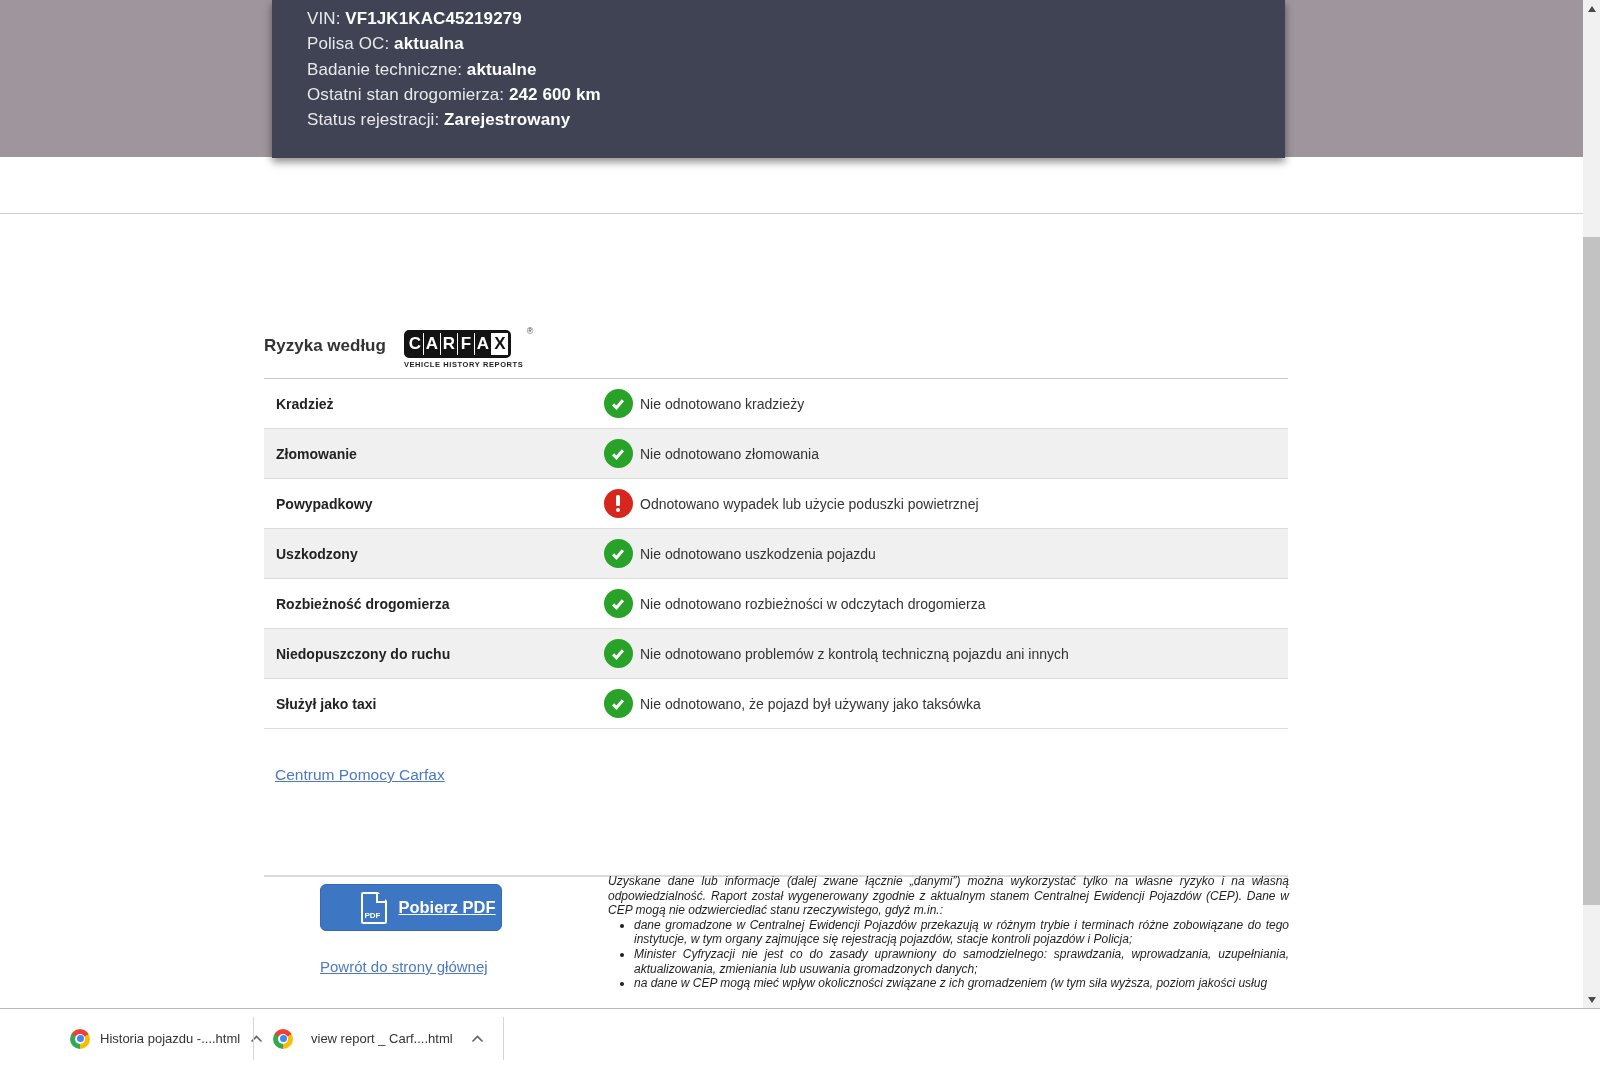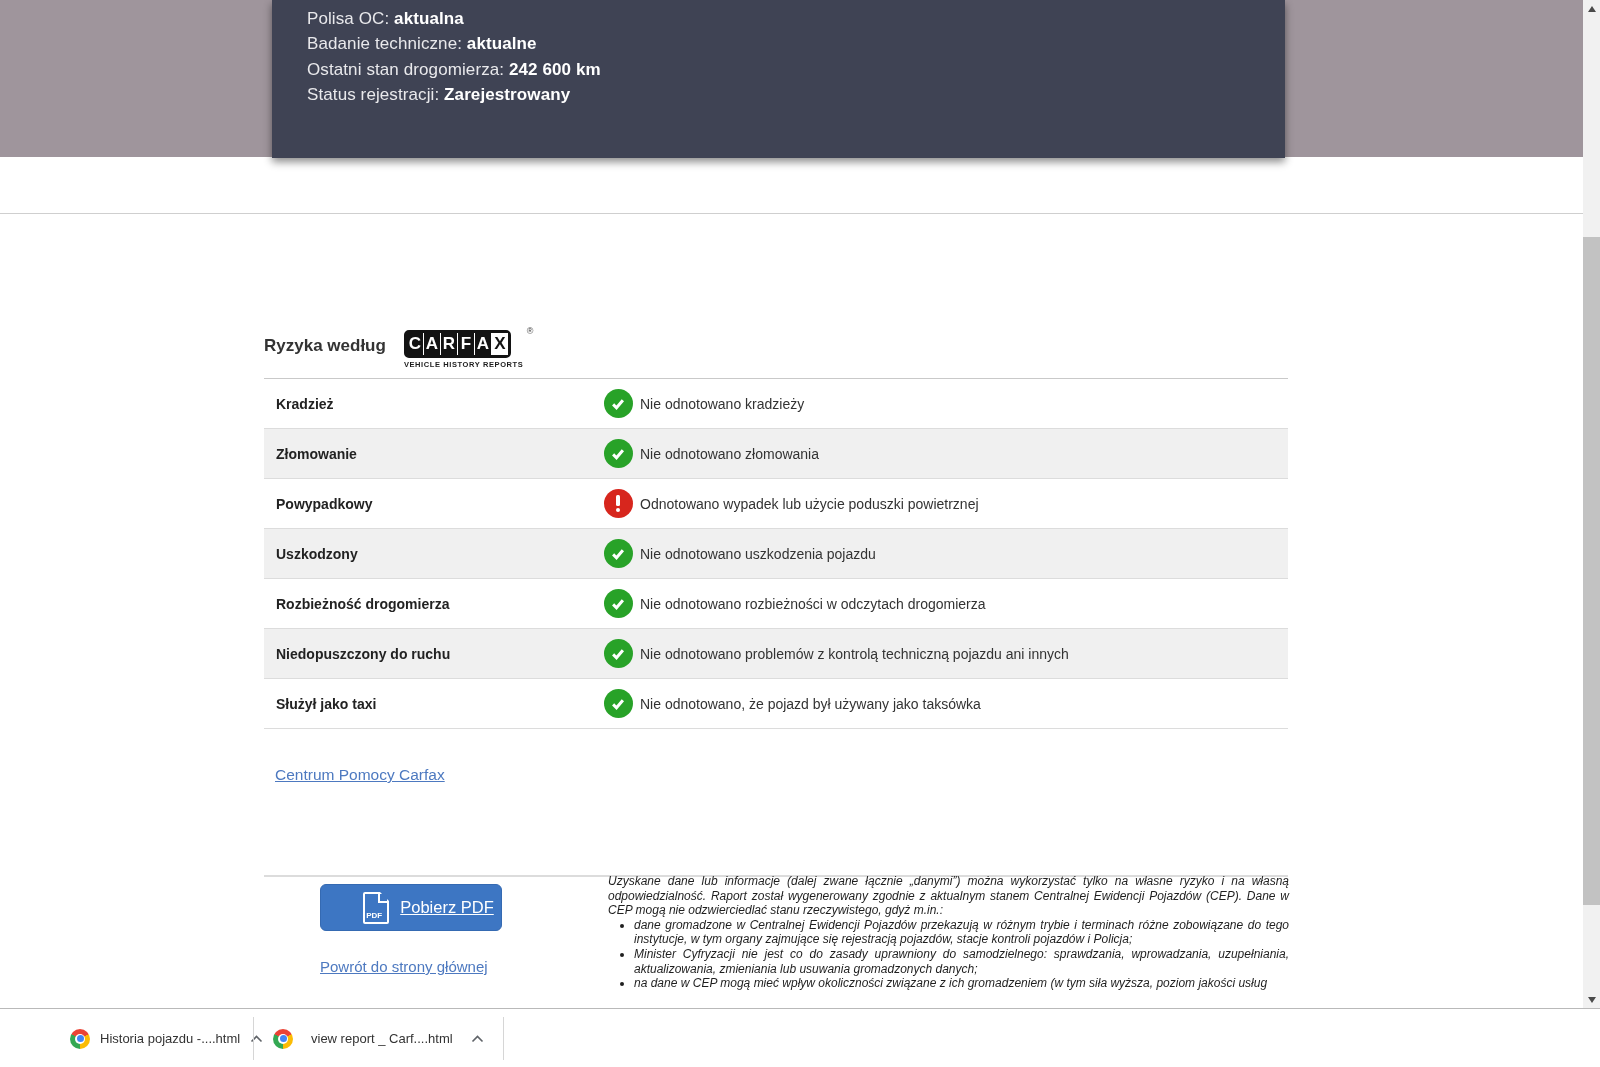--- a/index.html
+++ b/index.html
@@ -61,21 +61,21 @@
   .footer-sep { position:absolute; top:875px; left:264px; width:1024px; height:2px; background:#dcdcdc; }
   .pdf-button { position:absolute; top:884px; left:320px; width:182px; height:47px; background:#3d76c3;
     border:1px solid #356ab2; border-radius:6px; display:flex; align-items:center; justify-content:center;
     gap:11px; cursor:pointer; }
   .pdf-icon { width:26px; height:32px; border:2px solid #fff; border-radius:2px; position:relative;margin-left:35px; }
   .pdf-icon::before { content:""; position:absolute; top:-2px; right:-2px; width:0; height:0;
     border-left:9px solid transparent; border-top:9px solid #3d76c3; }
   .pdf-icon::after { content:""; position:absolute; top:-1px; right:-1px; width:8px; height:8px;
     border-left:2px solid #fff; border-bottom:2px solid #fff; }
   .pdf-icon .pdf-txt { position:absolute; bottom:2px; left:1px; font-size:8px; font-weight:bold; color:#fff; }
-  .pdf-label { color:#fff; font-size:16.5px; font-weight:normal; text-decoration:underline; }
+  .pdf-label { color:#fff; font-size:16.5px; font-weight:bold; text-decoration:underline; }
   .back-link { position:absolute; top:958px; left:320px; font-size:15px; color:#4d79c0;
     text-decoration:underline; cursor:pointer; }
 
   
   .legal { position:absolute; top:874px; left:608px; width:681px; font-style:italic; font-size:12px;
     line-height:14.6px; color:#1f1f1f; text-align:justify; }
   .legal ul { margin:0 0 0 26px; }
   .legal li { margin:0; }
 
   
@@ -108,20 +108,21 @@
   .sb-thumb { position:absolute; left:0; top:237px; width:17px; height:668px; background:#c2c2c2; cursor:pointer; }
 </style>
 </head>
 <body>
 
 <div class="screen">
 
   <div class="hero"></div>
   <div class="vehicle-panel">
     <div class="inner">
+      <div class="vp-line"><span>VIN:</span> <b>VF1JK1KAC45219279</b></div>
       <div class="vp-line"><span>Polisa OC:</span> <b>aktualna</b></div>
       <div class="vp-line"><span>Badanie techniczne:</span> <b>aktualne</b></div>
       <div class="vp-line"><span>Ostatni stan drogomierza:</span> <b>242 600 km</b></div>
       <div class="vp-line"><span>Status rejestracji:</span> <b>Zarejestrowany</b></div>
     </div>
   </div>
 
   <div class="tabline"></div>
   <div class="tabs tabs1">
     <div class="tab blue t-informacje">Informacje</div>

